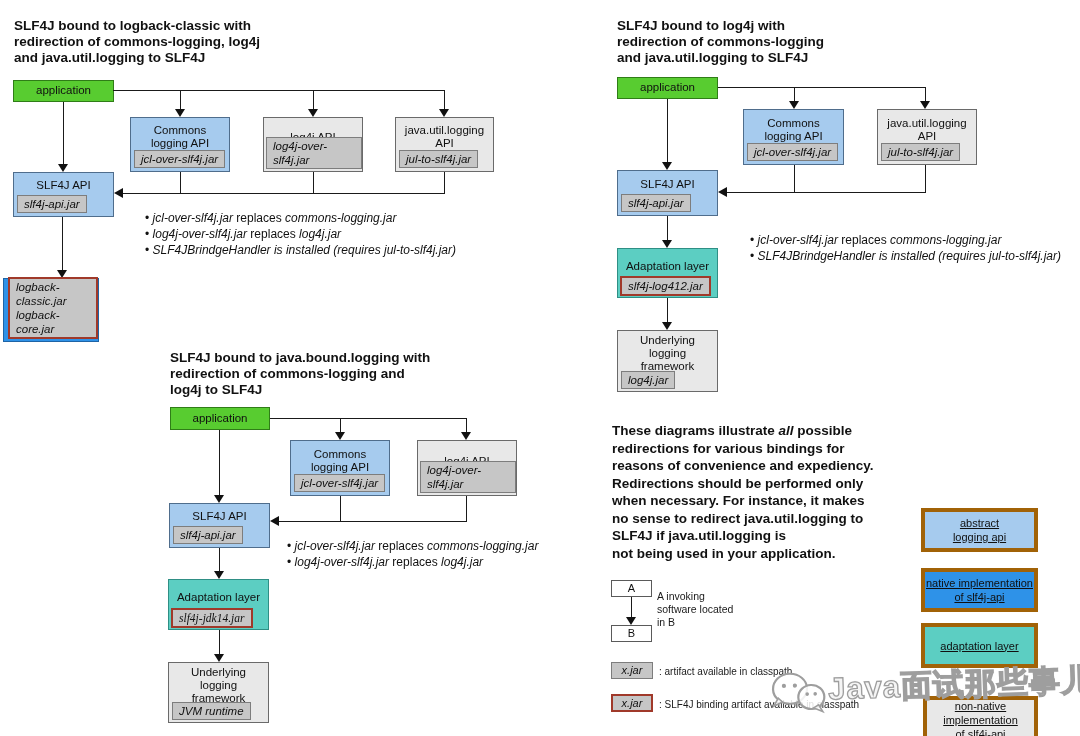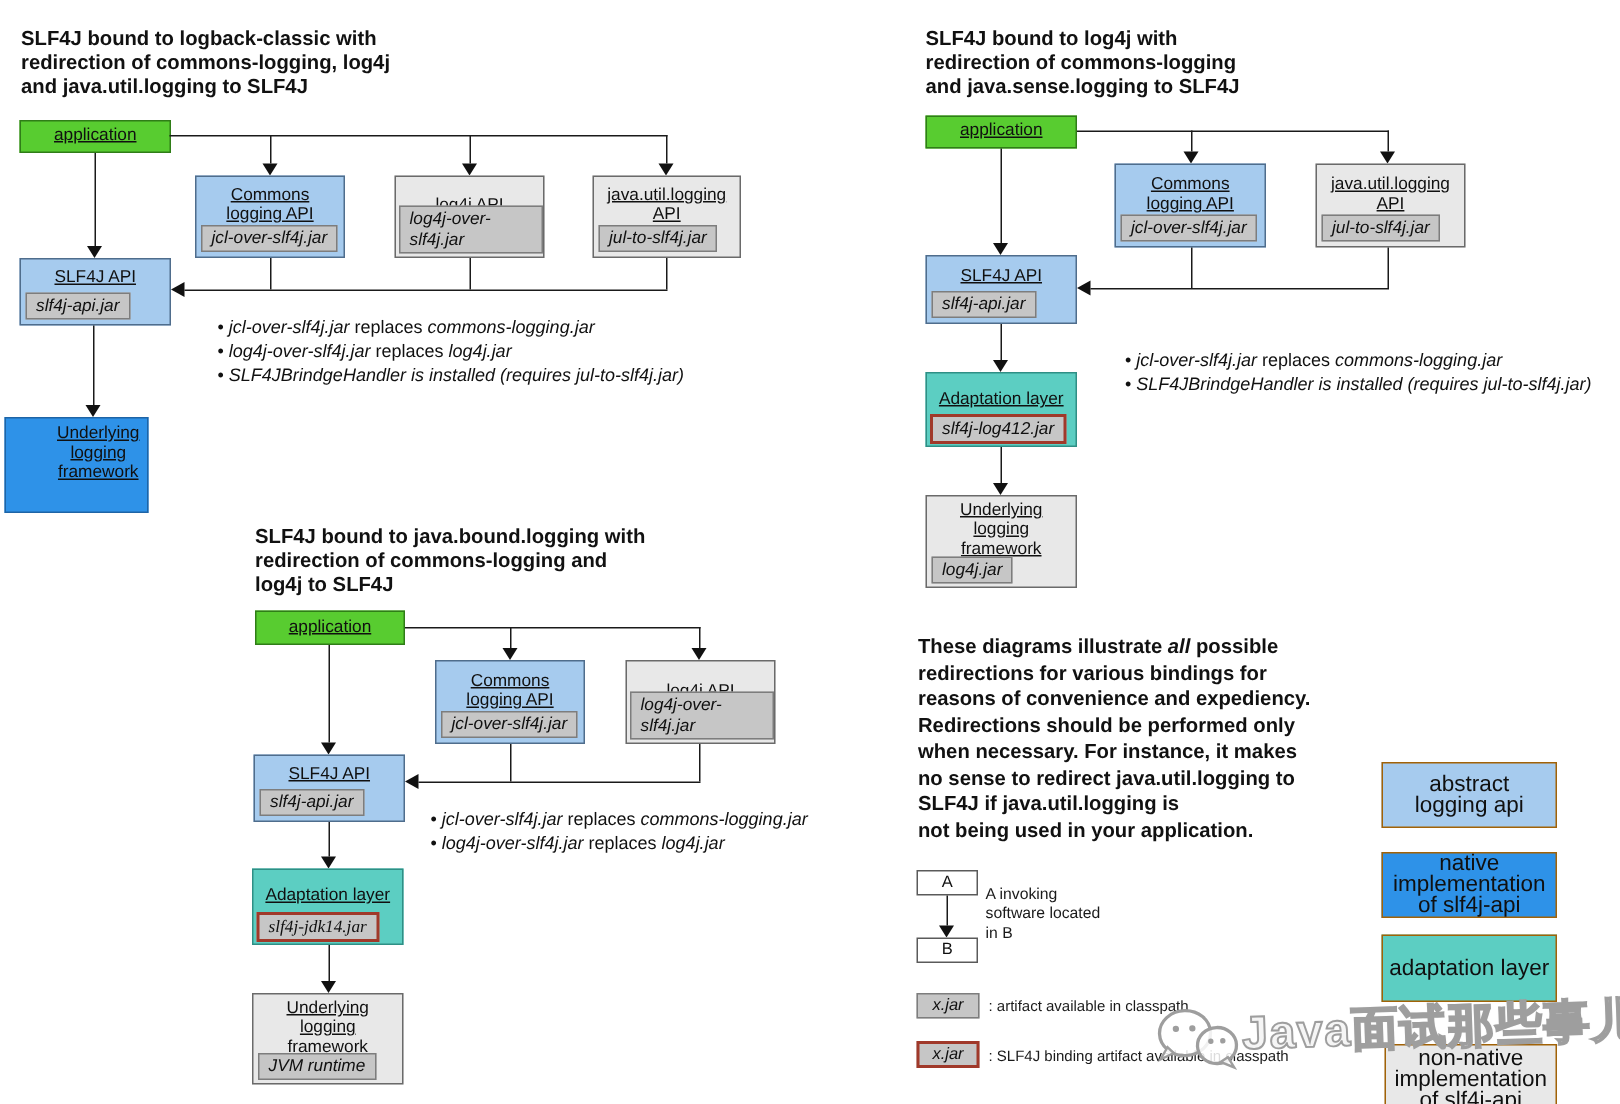--- a/index.html
+++ b/index.html
@@ -8,21 +8,21 @@
     font-family:"Liberation Sans", sans-serif;color:#101010;overflow:hidden;
   }
   .title{
     position:absolute;font-weight:bold;font-size:13.5px;line-height:16px;
     white-space:pre-line;color:#111;
   }
   .node{
     position:absolute;border:1px solid #4f4f4f;text-align:center;
     font-size:11.5px;line-height:13px;box-sizing:border-box;
   }
-  .node .lbl{display:block;white-space:pre-line;text-decoration:underline;}
+  .node .lbl{display:block;white-space:pre-line;}
   .green{background:#58cc30;border-color:#2f7d17;}
   .blue{background:#a6cbee;border-color:#4f6d8c;}
   .lgray{background:#e8e8e8;border-color:#6a6a6a;}
   .bblue{background:#2e92e8;border-color:#1e64a6;}
   .teal{background:#5ccec2;border-color:#2f8f85;}
   .jar{
     position:absolute;left:3px;bottom:3px;background:#c6c6c6;border:1px solid #7d7d7d;
     font-style:italic;font-size:11.5px;line-height:14px;padding:1px 6px;
     white-space:pre-line;text-align:left;color:#101010;
   }
@@ -44,22 +44,22 @@
     position:absolute;background:#ffffff;border:1px solid #5a5a5a;text-align:center;
     font-size:11px;line-height:15px;box-sizing:border-box;
   }
   .legend-cap{position:absolute;font-size:10.5px;line-height:13px;white-space:pre-line;color:#1a1a1a;}
   .xjar{
     position:absolute;background:#c6c6c6;border:1px solid #7d7d7d;font-style:italic;
     font-size:11px;line-height:14px;text-align:center;box-sizing:border-box;color:#101010;
   }
   .xjar.red{border:2px solid #a0392a;}
   .clegend{
-    position:absolute;border:1px solid #a16207;display:flex;align-items:center;justify-content:center;
-    text-align:center;font-size:15px;line-height:14px;white-space:pre-line;box-sizing:border-box;color:#101010;
+    position:absolute;border:4px solid #a16207;display:flex;align-items:center;justify-content:center;
+    text-align:center;font-size:11px;line-height:14px;white-space:pre-line;box-sizing:border-box;color:#101010;text-decoration:underline;
   }
   .watermark{
     position:absolute;left:766px;top:648px;width:320px;height:76px;z-index:20;
     transform:rotate(-2deg);display:flex;align-items:center;pointer-events:none;
   }
   .wm-text{
     font-size:31px;font-weight:bold;letter-spacing:1px;white-space:nowrap;
     color:rgba(255,255,255,0.88);-webkit-text-stroke:1.3px #9e9e9e;
     text-shadow:0 0 1px #aaa;
   }
@@ -117,20 +117,22 @@
     <div class="nline">• <span class="it">log4j-over-slf4j.jar</span><span> replaces </span><span class="it">log4j.jar</span></div>
     <div class="nline">• <span class="it">SLF4JBrindgeHandler is installed (requires jul-to-slf4j.jar)</span></div>
   </div>
 
 <i class="vl" style="left:62px;top:217px;height:53px;"></i>
 <i class="ad" style="left:57px;top:270px;"></i>
 
 <div class="node bblue" style="left:3px;top:278px;width:96px;height:64px;padding-left:29px;">
   <span class="lbl" style="margin-top:4px;">Underlying logging
 framework</span>
+  <span class="jar red" style="left:4px;bottom:2px;">logback-classic.jar
+logback-core.jar</span>
 </div>
 
 <div class="title" style="left:170px;top:350px;">SLF4J bound to java.bound.logging with
 redirection of commons-logging and
 log4j to SLF4J</div>
 
 <div class="node green" style="left:170px;top:407px;width:100px;height:23px;">
   <span class="lbl" style="margin-top:4px;">application</span>
 </div>
 
@@ -181,21 +183,21 @@
 
 <div class="node lgray" style="left:168px;top:662px;width:101px;height:61px;">
   <span class="lbl" style="margin-top:3px;">Underlying
 logging
 framework</span>
   <span class="jar" style="left:3px;bottom:2px;">JVM runtime</span>
 </div>
 
 <div class="title" style="left:617px;top:18px;">SLF4J bound to log4j with
 redirection of commons-logging
-and java.sense.logging to SLF4J</div>
+and java.util.logging to SLF4J</div>
 
 <div class="node green" style="left:617px;top:77px;width:101px;height:22px;">
   <span class="lbl" style="margin-top:3px;">application</span>
 </div>
 
 <i class="hl" style="left:718px;top:87px;width:208px;"></i>
 <i class="vl" style="left:794px;top:87px;height:14px;"></i>
 <i class="ad" style="left:789px;top:101px;"></i>
 <i class="vl" style="left:925px;top:87px;height:14px;"></i>
 <i class="ad" style="left:920px;top:101px;"></i>

